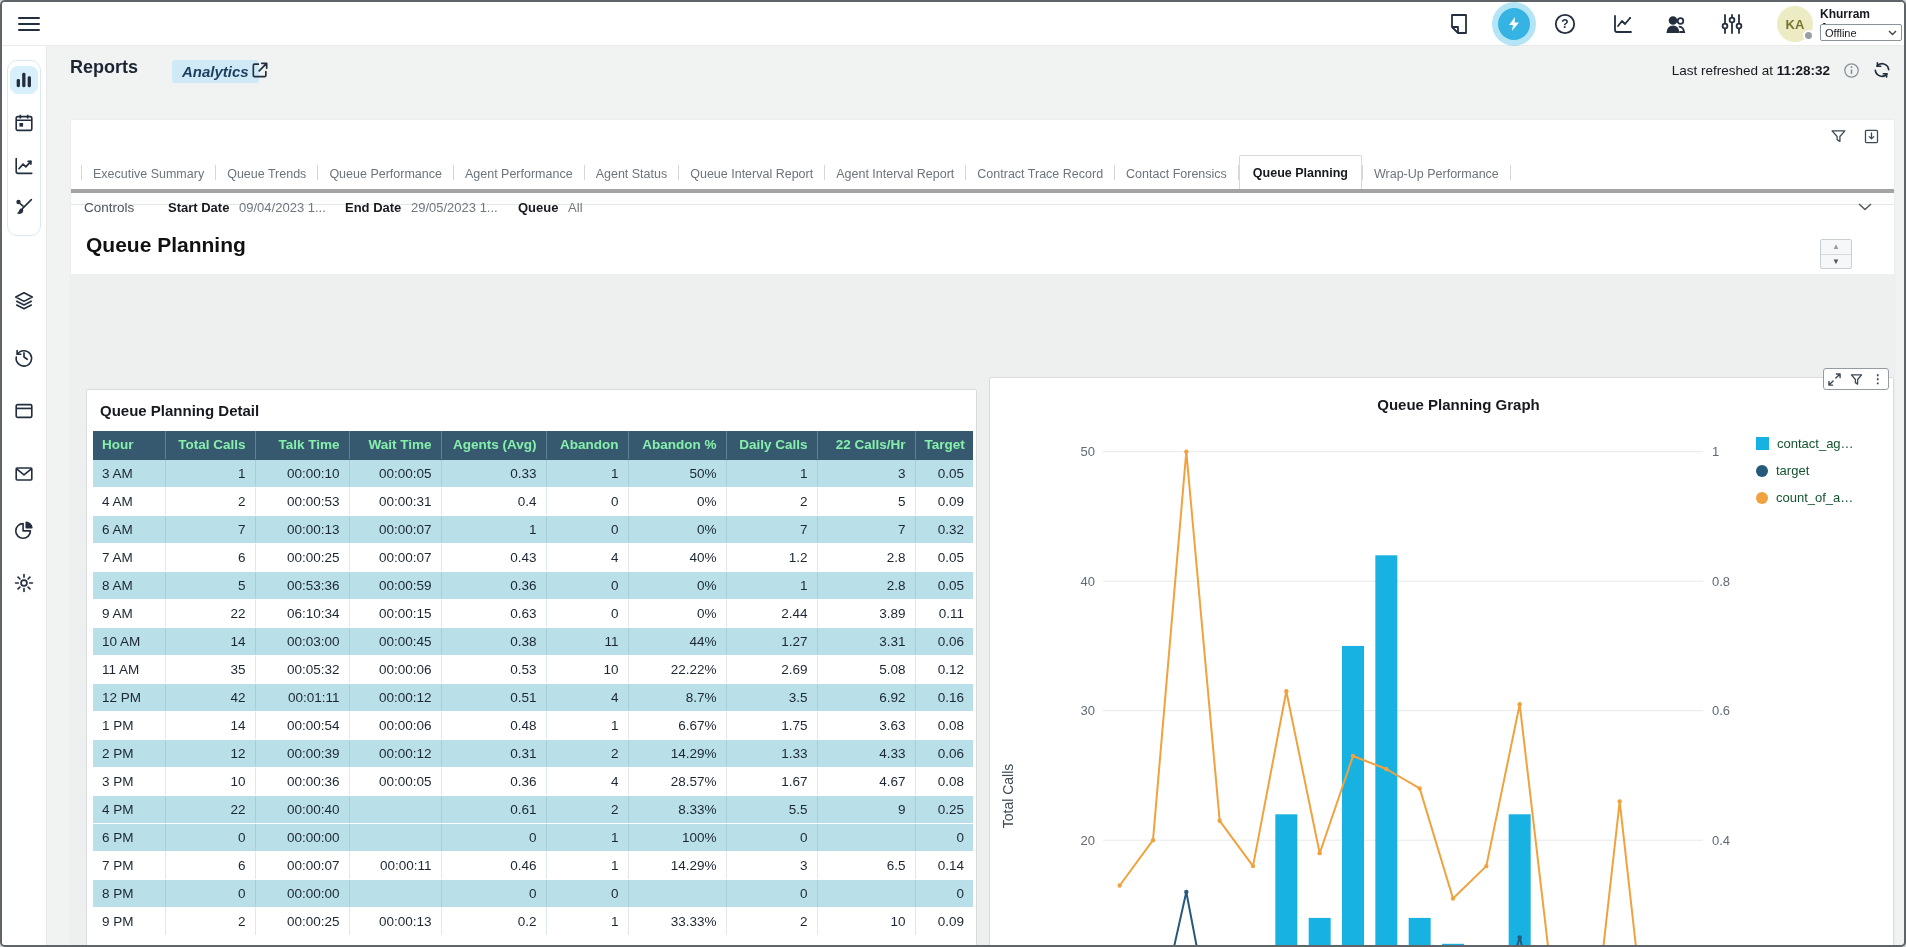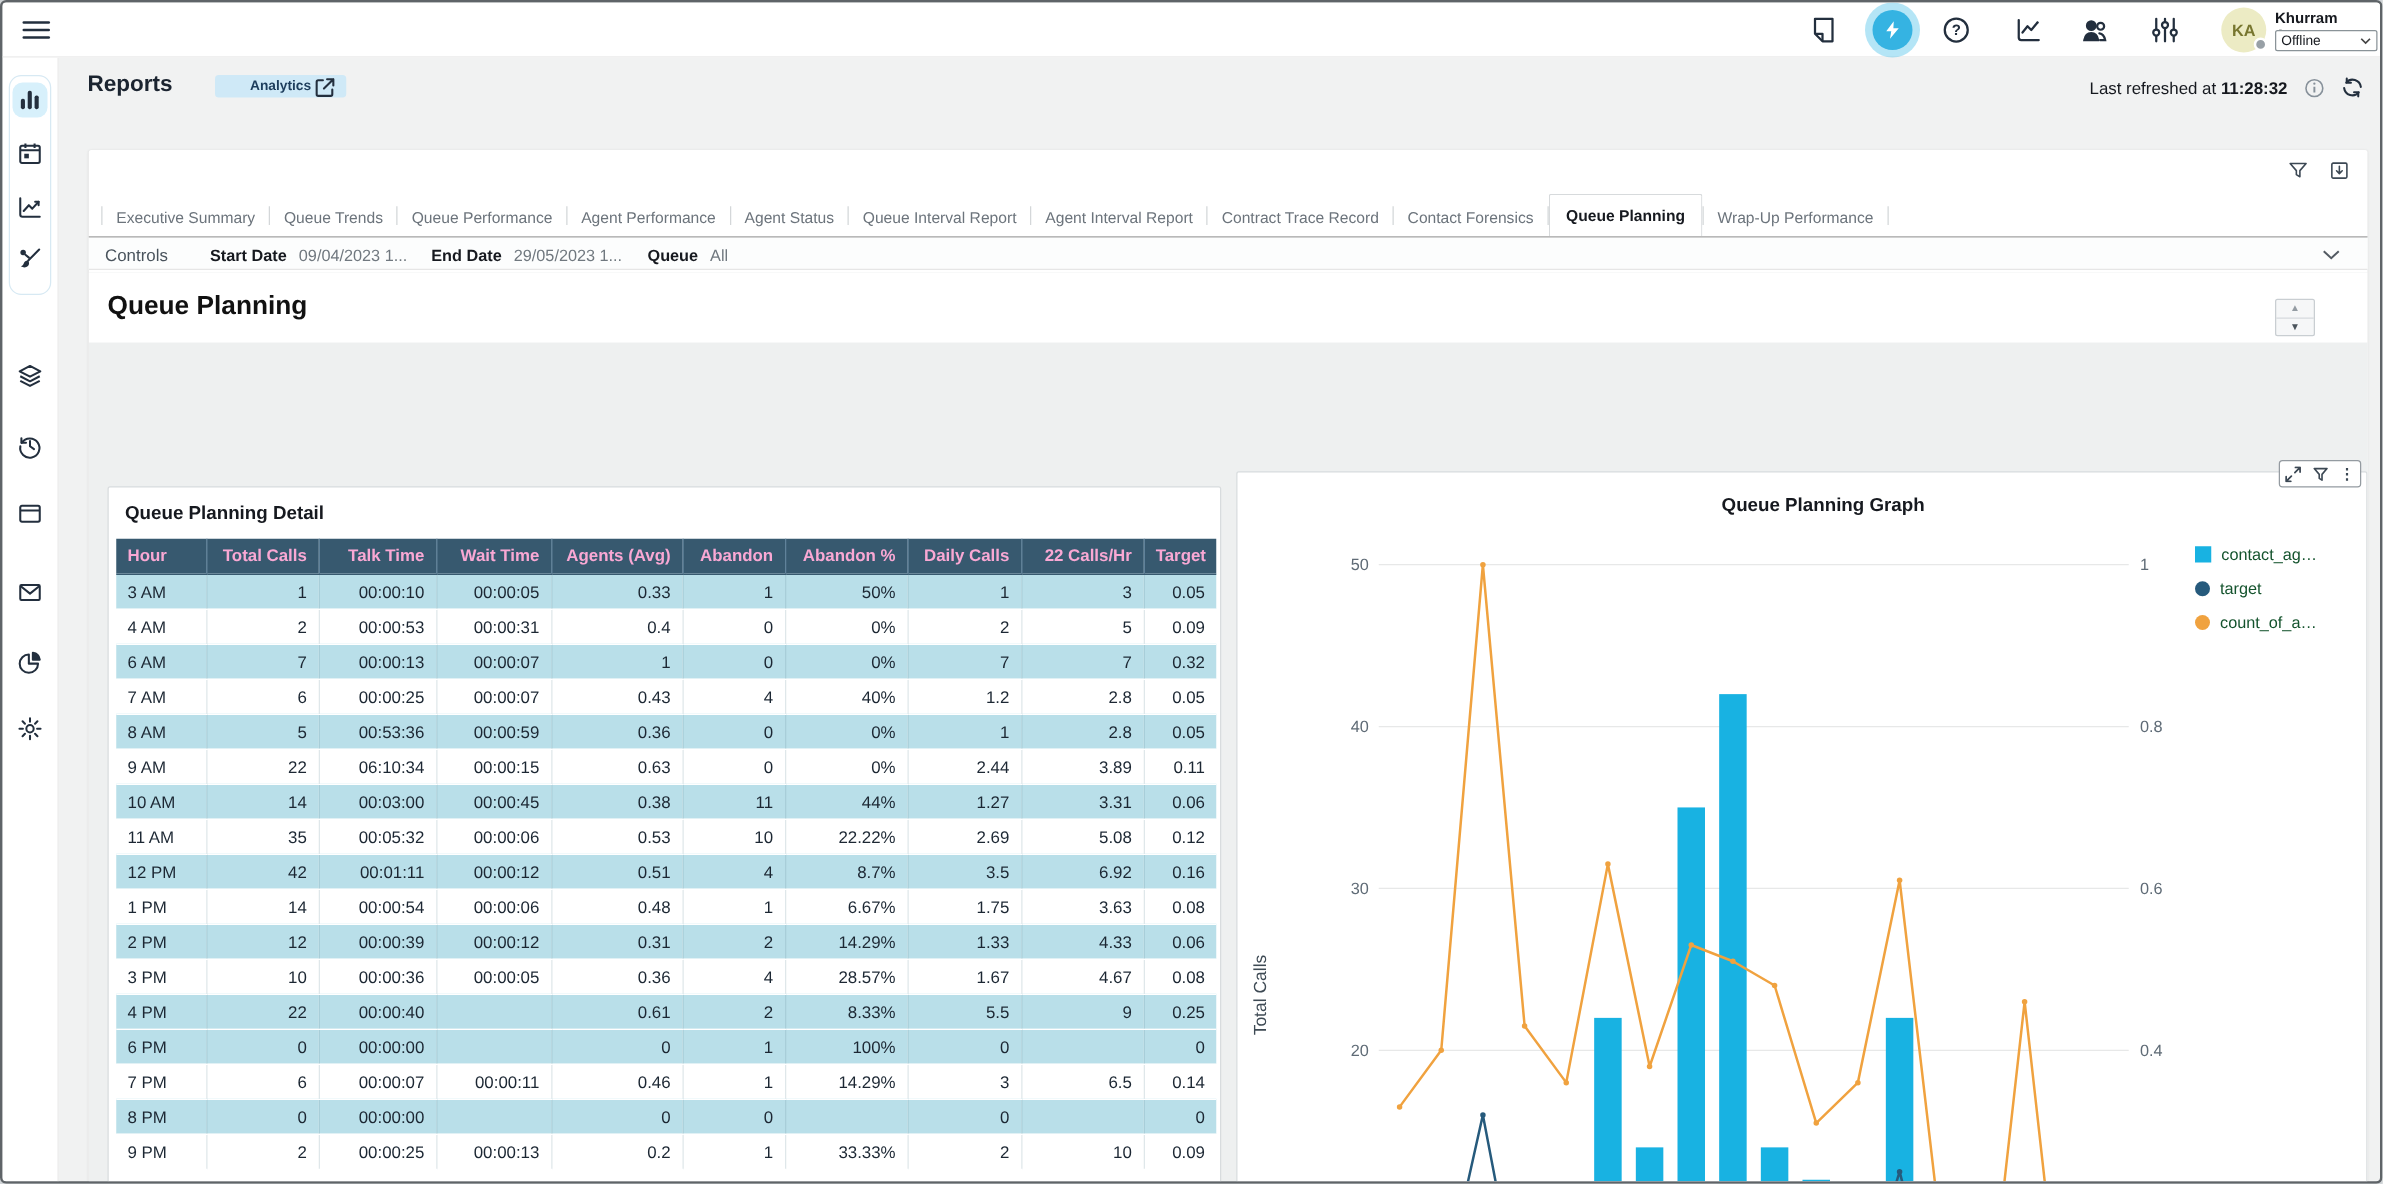--- a/index.html
+++ b/index.html
@@ -20,57 +20,57 @@
   .status-select { position:absolute; left:1818px; top:22px; width:82px; height:17px; border:1px solid #8a9398; border-radius:2px; background:#fff; font-size:11px; color:#16191f; display:flex; align-items:center; padding:0 4px; justify-content:space-between; cursor:pointer; }
 
   
   .sidebar { position:absolute; left:0; top:44px; width:45px; bottom:0; background:#fff; border-right:1px solid #e9e9e9; z-index:20; }
   .sb-group { position:absolute; left:5px; top:14px; width:34px; height:176px; border:1px solid #d7e9f3; border-radius:10px; }
   .sb-ic { position:absolute; left:11px; width:22px; height:22px; color:#232f3e; cursor:pointer; }
   .sb-active-bg { position:absolute; left:8px; top:20px; width:28px; height:28px; background:#d7f0fb; border-radius:8px; }
 
   
   .page-title { position:absolute; left:68px; top:55px; font-size:18px; font-weight:bold; color:#1b2430; }
-  .badge { position:absolute; left:170px; top:58px; background:#cfe9f7; color:#1d3d5c; font-size:11px; font-weight:bold; padding:3px 28px; border-radius:3px; }
+  .badge { position:absolute; left:170px; top:58px; background:#cfe9f7; color:#1d3d5c; font-size:15px; font-weight:bold; padding:3px 10px; border-radius:3px;font-style:italic; }
   .ext-link { position:absolute; left:248px; top:58px; width:20px; height:20px; color:#232f3e; cursor:pointer; }
   .refreshed { position:absolute; top:61px; right:74px; font-size:13.5px; color:#16191f; }
   .refreshed b { font-weight:bold; }
   .info-ic { position:absolute; right:44px; top:60px; width:17px; height:17px; color:#87919a; cursor:pointer; }
   .refresh-ic { position:absolute; right:12px; top:58px; width:20px; height:20px; color:#232f3e; cursor:pointer; }
 
   
   .card { position:absolute; left:69px; top:118px; width:1823px; bottom:0; background:#fff; border-radius:2px 2px 0 0; box-shadow:0 0 2px rgba(0,0,0,.08); }
   .card-tools { position:absolute; right:14px; top:8px; display:flex; gap:16px; color:#3c4854; }
   .card-tools .ic { width:17px; height:17px; cursor:pointer; }
 
   .tabs { position:absolute; left:10px; top:34px; right:10px; height:35px; display:flex; align-items:flex-end; }
   .tab { font-size:12.5px; color:#6c747c; padding:9px 11px 8px; cursor:pointer; white-space:nowrap; }
   .tab.active { background:#fff; border:1px solid #d7dadc; border-bottom:none; border-radius:2px 2px 0 0; color:#16191f; font-weight:bold; padding:10px 13px 9px; }
   .tab-sep { width:1px; height:15px; background:#d4d7d9; margin-bottom:9px; }
 
-  .controls-row { position:absolute; left:0; top:69px; width:100%; height:27px; background:#fcfdfd; border-top:1px solid #a3a3a3; border-bottom:1px solid #e6e6e6; font-size:13px; }
+  .controls-row { position:absolute; left:0; top:69px; width:100%; height:16px; background:#fcfdfd; border-top:4px solid #a3a3a3; border-bottom:1px solid #e6e6e6; font-size:13px; }
   .controls-label { position:absolute; left:13px; top:7px; color:#49535c; font-size:13.5px; }
   .ctl { position:absolute; top:7px; cursor:pointer; }
   .ctl b { color:#16191f; font-weight:bold; }
   .ctl span.val { color:#70787f; margin-left:6px; }
   .controls-chevron { position:absolute; right:22px; top:8px; width:14px; height:12px; color:#545b63; cursor:pointer; }
 
   .sheet { position:absolute; left:0; top:98px; width:100%; bottom:0; background:#eef0f0; overflow:hidden; }
   .titlebar { position:absolute; left:0; top:0; width:100%; height:56px; background:#fff; }
   .sheet-title { position:absolute; left:15px; top:15px; font-size:21px; font-weight:bold; color:#111; }
   .spinner { position:absolute; right:42px; top:21px; width:32px; height:30px; border:1px solid #c9ced2; background:#f6f7f8; border-radius:2px; display:flex; flex-direction:column; }
   .spin-btn { flex:1; display:flex; align-items:center; justify-content:center; font-size:8px; cursor:pointer; }
   .spin-btn.up { color:#949ca3; border-bottom:1px solid #d6dadd; }
   .spin-btn.down { color:#4b545c; }
 
   
   .table-panel { position:absolute; left:15px; top:171px; width:891px; height:620px; background:#fff; border:1px solid #d8dcde; border-radius:2px; }
   .table-title { position:absolute; left:13px; top:12px; font-size:15px; font-weight:bold; color:#16191f; }
   table.qs { position:absolute; left:6px; top:41px; border-collapse:collapse; table-layout:fixed; width:880px; font-size:13.5px; color:#1c2733; }
-  table.qs th { background:#37596f; color:#f9a8d4; font-weight:bold; height:28px; text-align:right; padding:0 9px; border-right:1px solid #60829a; border-bottom:1px solid #37596f; }
+  table.qs th { background:#37596f; color:#86efac; font-weight:bold; height:28px; text-align:right; padding:0 9px; border-right:1px solid #60829a; border-bottom:1px solid #37596f; }
   table.qs th:first-child { text-align:left; }
   table.qs th:last-child { border-right:none; }
   table.qs td { height:28px; text-align:right; padding:0 9px; border-right:1px solid rgba(110,145,160,.22); border-bottom:1px solid #fff; background:#fff; }
   table.qs td:first-child { text-align:left; }
   table.qs td:last-child { border-right:none; }
   table.qs tr.alt td { background:#b9dfe9; }
 
   
   .chart-panel { position:absolute; left:918px; top:159px; width:905px; height:700px; background:#fff; border:1px solid #d8dcde; border-radius:2px; overflow:hidden; }
   .chart-title { position:absolute; left:17px; top:18px; width:100%; text-align:center; font-size:15px; font-weight:bold; color:#16191f; }

